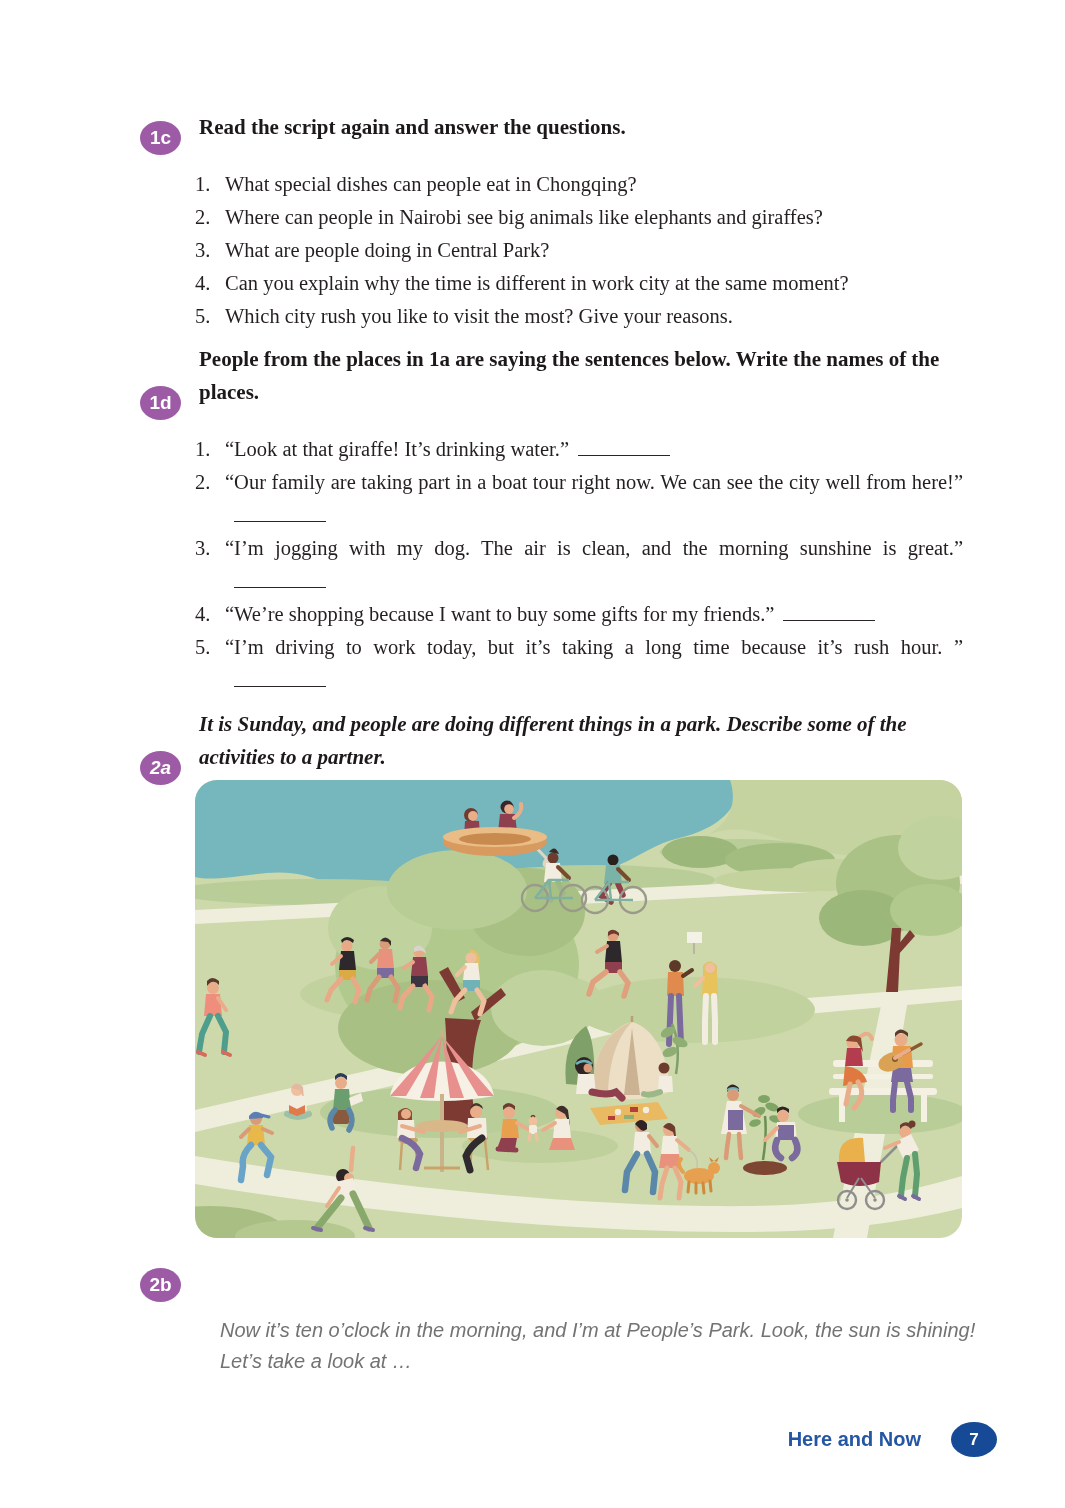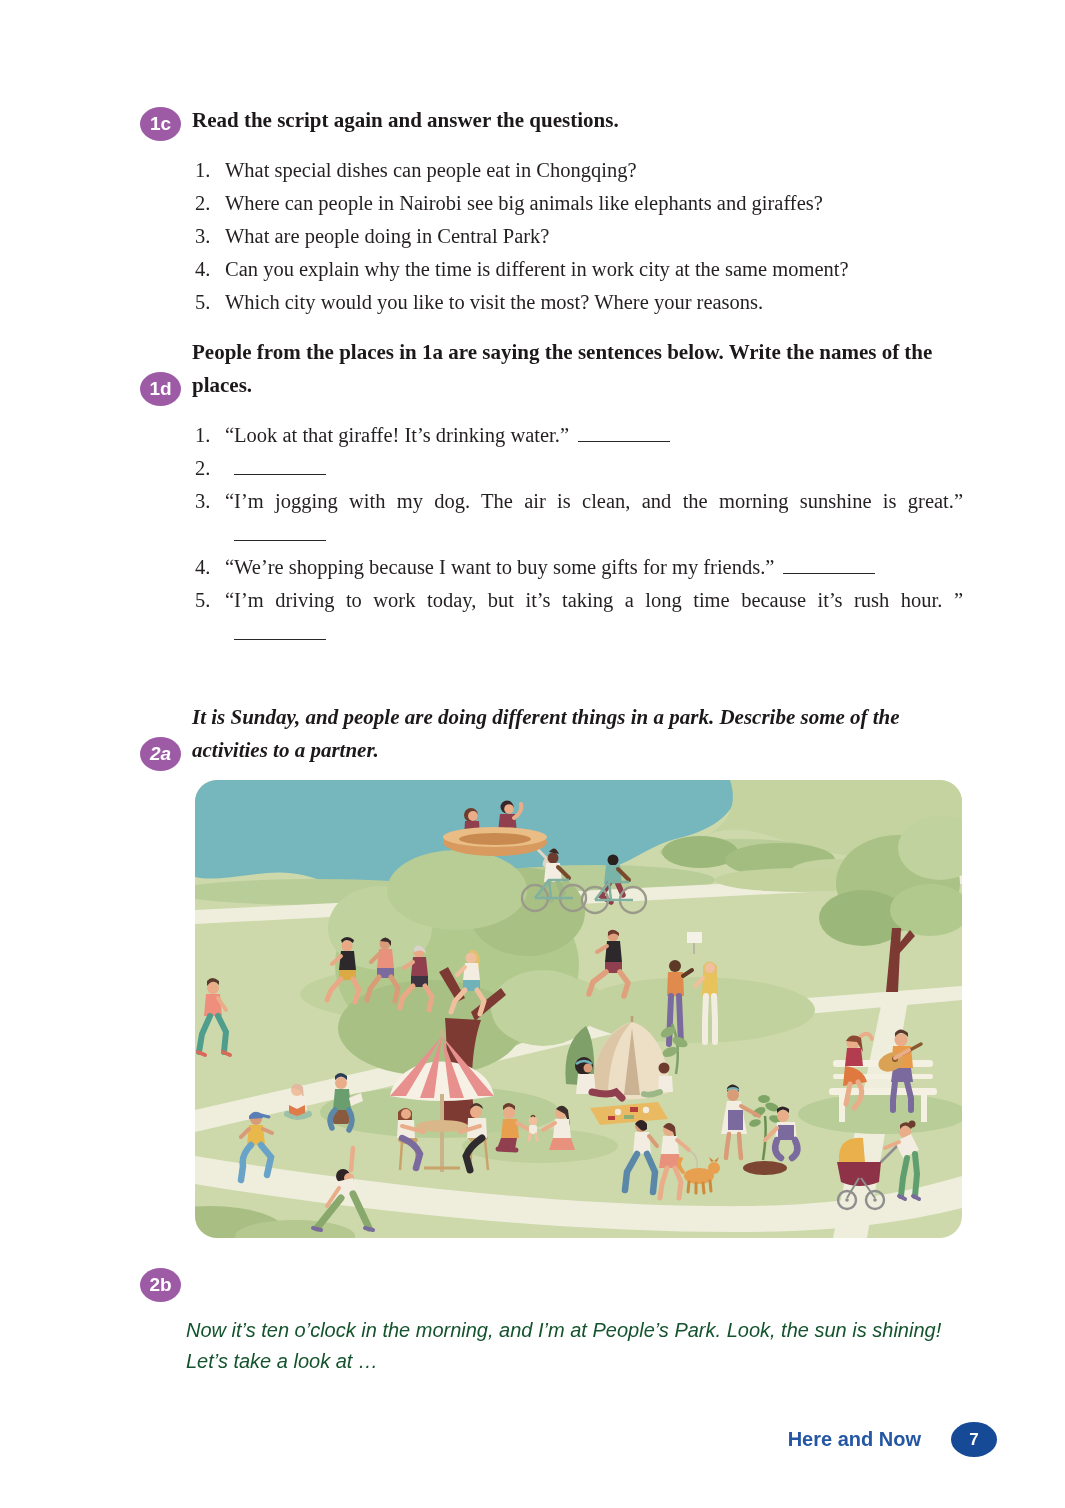--- a/index.html
+++ b/index.html
@@ -3,29 +3,29 @@
 <meta charset="utf-8">
 <style>
   html,body{margin:0;padding:0;background:#ffffff;}
   .page{position:relative;width:1065px;height:1508px;background:#ffffff;overflow:hidden;
         font-family:"Liberation Serif", serif;color:#241f20;}
   .exercise{position:absolute;left:140px;width:850px;}
   .ex-head{display:flex;gap:7px;align-items:flex-end;}
   .badge{flex:0 0 41px;width:41px;height:34px;border-radius:50%;background:#9d5ba6;color:#fff;
          display:flex;align-items:center;justify-content:center;
          font-family:"Liberation Sans", sans-serif;font-weight:bold;font-size:19px;margin-top:2px;}
-  h2.ex-title{margin:4px;width:770px;font-size:21px;line-height:33px;font-weight:bold;color:#1d191a;}
+  h2.ex-title{margin:11px;width:770px;font-size:21px;line-height:33px;font-weight:bold;color:#1d191a;}
   .qlist{margin:13px 0 0 55px;}
   .qrow{display:flex;font-size:20.5px;line-height:33px;}
   .qnum{flex:0 0 30px;}
   .qtext{width:738px;text-align:justify;}
   .blank{display:inline-block;width:92px;height:0.95em;border-bottom:1.6px solid #2a2627;margin-left:9px;}
   .illu{position:absolute;left:195px;top:780px;width:767px;height:458px;}
-  .example{margin:13px 0 0 46px;width:786px;font-family:"Liberation Sans", sans-serif;
-           font-style:italic;font-size:20px;line-height:31px;color:#14532d;}
+  .example{margin:13px 0 0 80px;width:786px;font-family:"Liberation Sans", sans-serif;
+           font-style:italic;font-size:20px;line-height:31px;color:#737373;}
   .footer{position:absolute;top:1422px;left:0;width:997px;display:flex;justify-content:flex-end;
           align-items:center;gap:30px;}
   .footer-title{font-family:"Liberation Sans", sans-serif;font-weight:bold;font-size:20px;color:#2456a4;}
   .page-badge{width:46px;height:35px;border-radius:50%;background:#164a96;color:#fff;
               display:flex;align-items:center;justify-content:center;
               font-family:"Liberation Sans", sans-serif;font-weight:bold;font-size:17px;}
   svg .ln{fill:none;stroke-linecap:round;}
 </style>
 </head>
 <body>
@@ -49,38 +49,38 @@
       <div class="qrow">
           <span class="qnum">3.</span>
           <span class="qtext">What are people doing in Central Park?</span>
         </div>
       <div class="qrow">
           <span class="qnum">4.</span>
           <span class="qtext">Can you explain why the time is different in work city at the same moment?</span>
         </div>
       <div class="qrow">
           <span class="qnum">5.</span>
-          <span class="qtext">Which city would you like to visit the most? Where your reasons.</span>
+          <span class="qtext">Which city rush you like to visit the most? Give your reasons.</span>
         </div>
     </div>
   </section>
 
   <section class="exercise" style="top:332px;">
     <div class="ex-head">
       <span class="badge">1d</span>
       <h2 class="ex-title">People from the places in 1a are saying the sentences below. Write the names of the places.</h2>
     </div>
     <div class="qlist">
       <div class="qrow">
           <span class="qnum">1.</span>
           <span class="qtext"><span>“Look at that giraffe! It’s drinking water.”</span><span class="blank"></span></span>
         </div>
       <div class="qrow">
           <span class="qnum">2.</span>
-          <span class="qtext"><span class="blank"></span></span>
+          <span class="qtext"><span>“Our family are taking part in a boat tour right now. We can see the city well from here!”</span><span class="blank"></span></span>
         </div>
       <div class="qrow">
           <span class="qnum">3.</span>
           <span class="qtext"><span>“I’m jogging with my dog. The air is clean, and the morning sunshine is great.”</span><span class="blank"></span></span>
         </div>
       <div class="qrow">
           <span class="qnum">4.</span>
           <span class="qtext"><span>“We’re shopping because I want to buy some gifts for my friends.”</span><span class="blank"></span></span>
         </div>
       <div class="qrow">

